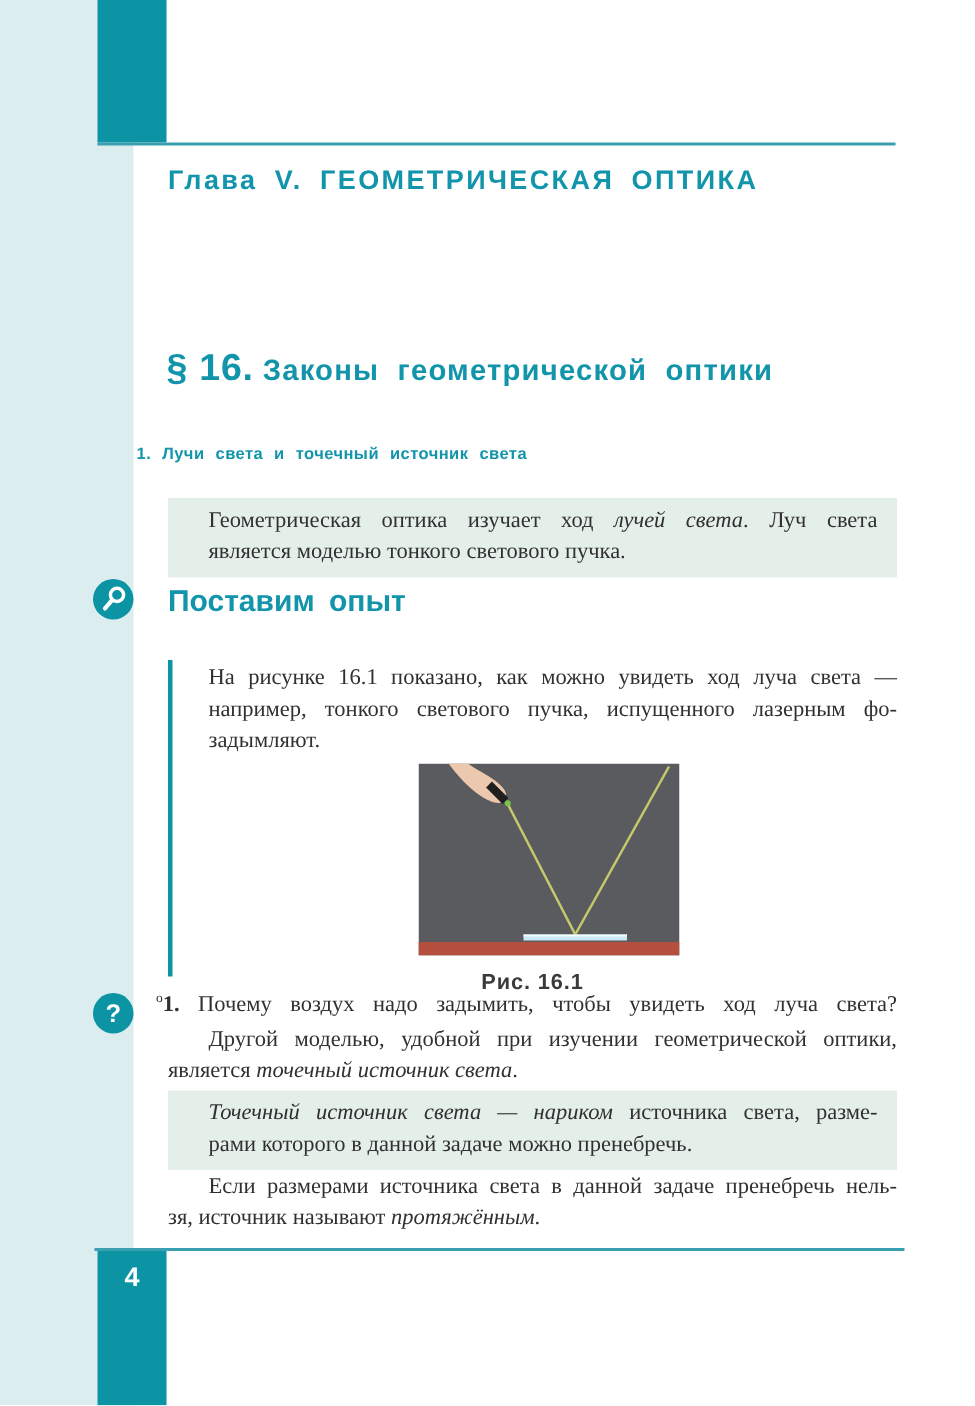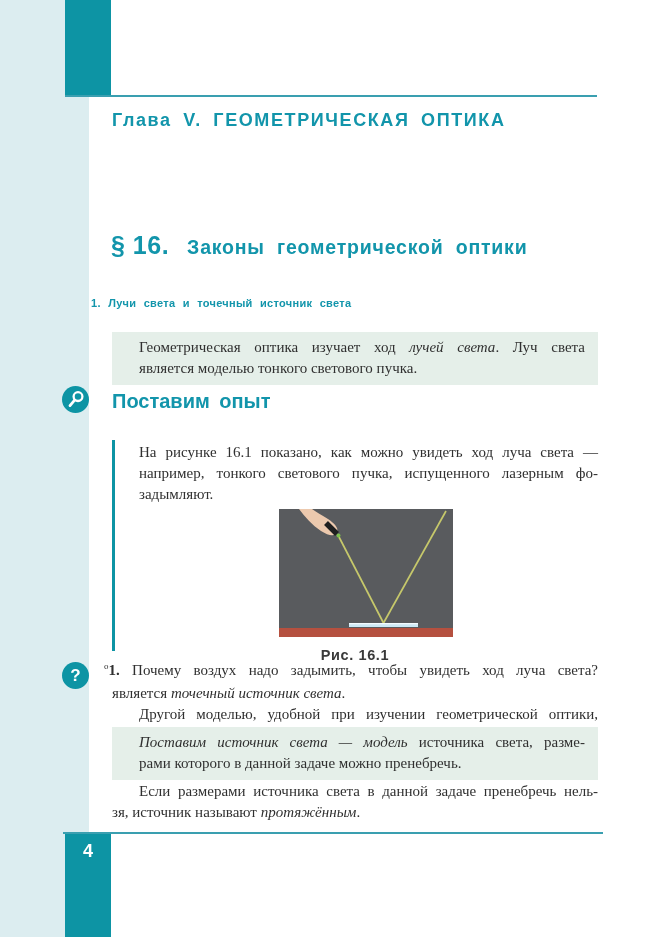--- a/index.html
+++ b/index.html
@@ -13,21 +13,21 @@
   .tab-bottom{position:absolute;left:65px;top:834px;width:46px;height:103px;background:var(--accent,#0d94a4);
         text-align:center;}
   .tab-bottom span{display:inline-block;margin-top:7px;color:#fff;font-family:"Liberation Sans",sans-serif;
         font-weight:bold;font-size:18px;}
 
   .chapter{position:absolute;left:112px;top:110px;margin:0;font-family:"Liberation Sans",sans-serif;
         font-weight:bold;font-size:18px;letter-spacing:1.6px;word-spacing:5px;color:var(--heading,#1295ab);white-space:nowrap;}
   .section{position:absolute;left:111px;top:231px;margin:0;font-family:"Liberation Sans",sans-serif;
         font-weight:bold;color:var(--heading,#1295ab);white-space:nowrap;}
   .section .secnum{font-size:25px;letter-spacing:0.5px;}
-  .section .sectitle{font-size:19.5px;letter-spacing:0.8px;word-spacing:6px;margin-left:18px;}
+  .section .sectitle{font-size:19.5px;letter-spacing:0.8px;word-spacing:6px;margin-left:6px;}
   .subsection{position:absolute;left:91px;top:297px;margin:0;font-family:"Liberation Sans",sans-serif;
         font-weight:bold;font-size:11px;letter-spacing:0.3px;word-spacing:4px;color:var(--heading,#1295ab);white-space:nowrap;}
 
   .defbox{position:absolute;left:112px;width:486px;background:var(--boxbg,#e5efe9);
         box-sizing:border-box;padding:5px 13px 6px 27px;font-size:15px;line-height:21px;}
   .box1{top:332px;}
   .box2{top:727px;}
 
   .icon-circle{position:absolute;width:27px;height:27px;border-radius:50%;
         background:var(--accent,#0d94a4);display:flex;align-items:center;justify-content:center;}
@@ -111,26 +111,26 @@
   </figure>
 
   <div class="icon-circle icon-q">
     <span>?</span>
   </div>
   <div class="q-line">
       <div class="rline"><span class="sup">о</span><span class="b">1.</span><span> Почему воздух надо задымить, чтобы увидеть ход луча света?</span></div>
     </div>
 
   <div class="para p2">
+      <div class="rline ind"><span>Другой моделью, удобной при изучении геометрической оптики,</span></div>
       <div class="rline last"><span>является </span><span class="i">точечный источник света</span><span>.</span></div>
-      <div class="rline ind"><span>Другой моделью, удобной при изучении геометрической оптики,</span></div>
     </div>
 
   <div class="defbox box2">
-      <div class="rline"><span class="i">Поставим источник света — модель</span><span> источника света, разме-</span></div>
+      <div class="rline"><span class="i">Точечный источник света — нариком</span><span> источника света, разме-</span></div>
       <div class="rline last"><span>рами которого в данной задаче можно пренебречь.</span></div>
     </div>
 
   <div class="para closing">
       <div class="rline ind"><span>Если размерами источника света в данной задаче пренебречь нель-</span></div>
       <div class="rline last"><span>зя, источник называют </span><span class="i">протяжённым</span><span>.</span></div>
     </div>
 
   <div class="rule-bottom"></div>
   <div class="tab-bottom">

